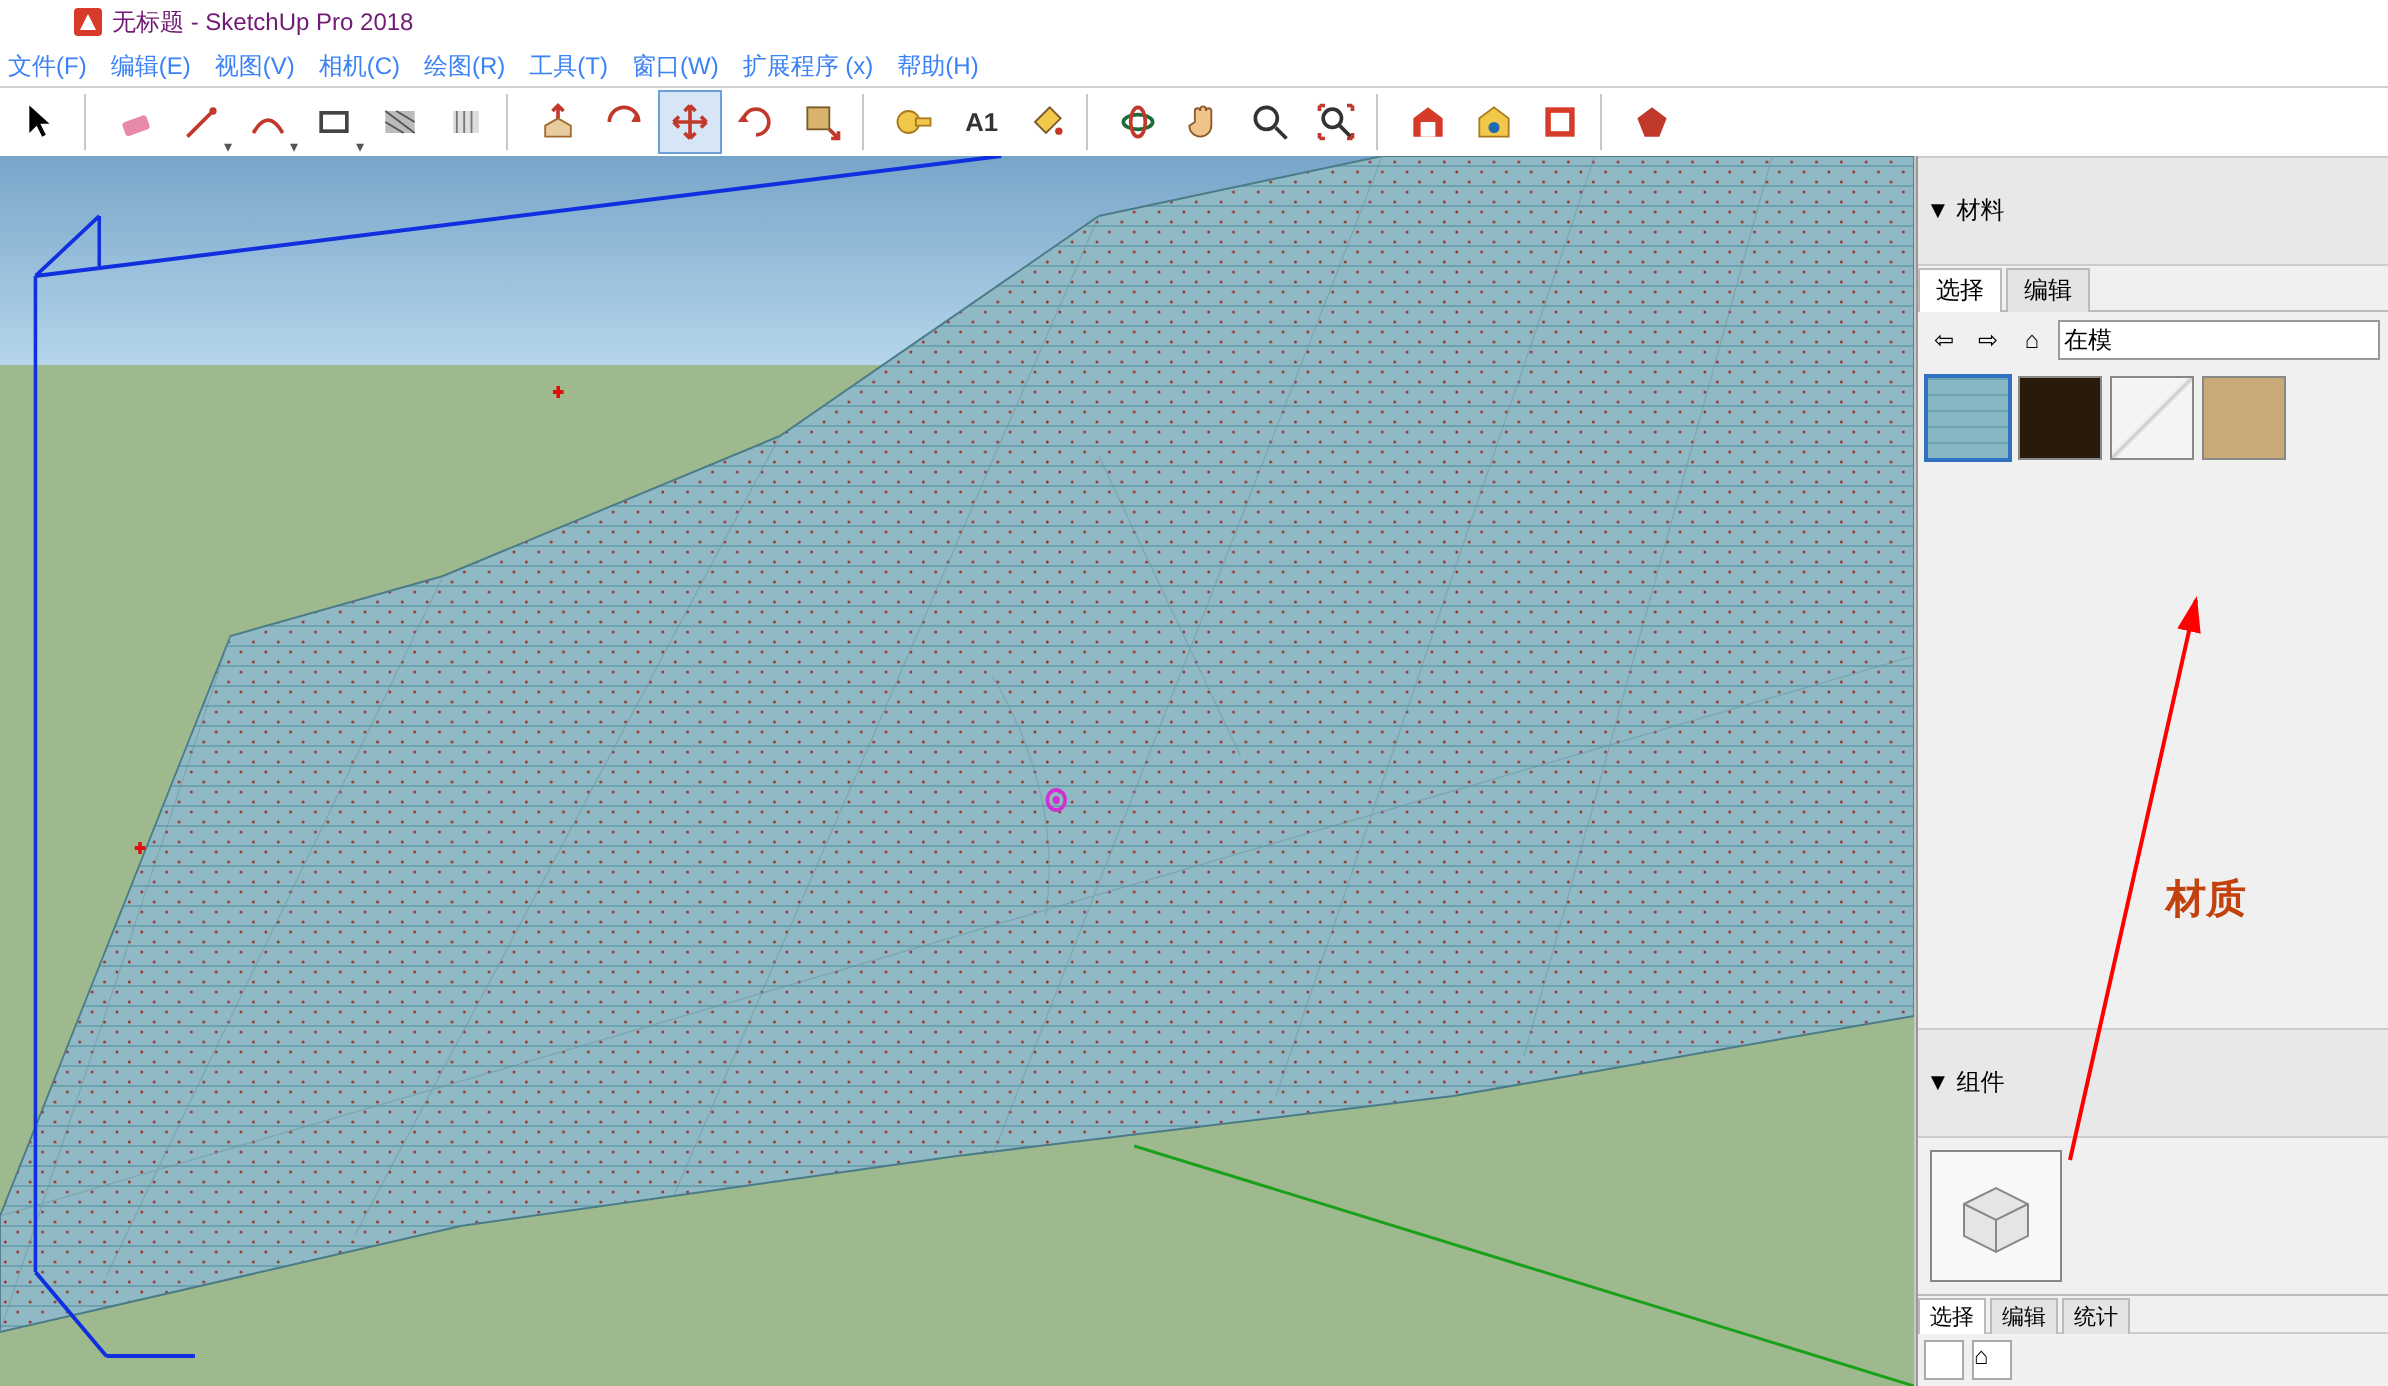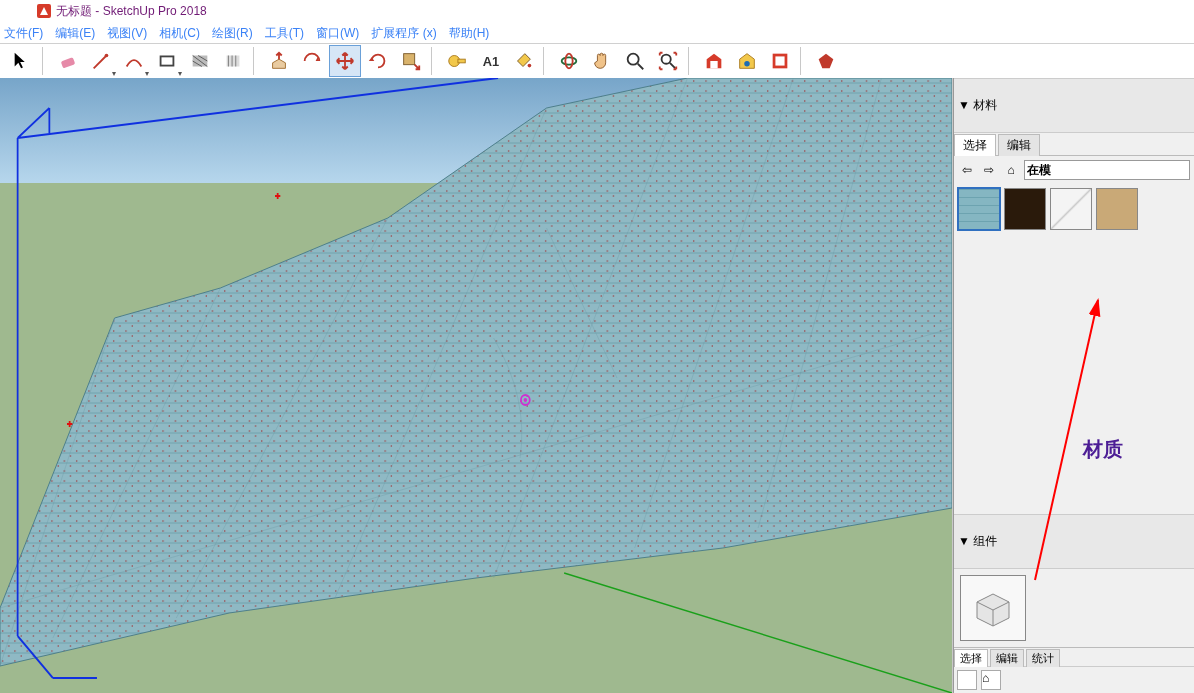--- a/index.html
+++ b/index.html
@@ -123,41 +123,41 @@
   .tabs{ display:flex; border-bottom:1px solid #bbb;}
   .tab{
     padding:2px 8px; border:1px solid #bbb; border-bottom:none;
     margin-right:2px; background:#fff;
     position:relative; top:1px;
   }
   .tab.inactive{ background:#e4e4e4;}
   .navrow{ display:flex; align-items:center; padding:4px; gap:4px;}
   .navrow .navbtn{ width:18px;height:18px; display:flex;align-items:center;justify-content:center; }
   .navrow input{
-    flex:1; height:18px; border:1px solid #999; font-size:12px; padding:0 2px;font-weight:bold;
+    flex:1; height:18px; border:1px solid #999; font-size:12px; padding:0 2px;
   }
   .swatch-grid{
     display:flex; flex-wrap:wrap; gap:4px; padding:4px;
   }
   .swatch{
     width:40px; height:40px; border:1px solid #888;
   }
   .swatch.sel{ outline:2px solid #3070c0; outline-offset:-1px;}
   .s-blue{ background:#85b6c2;
     background-image: linear-gradient(#6da3b0 1px, transparent 1px);
     background-size: 100% 8px;}
   .s-dark{ background:#2a1a0b;}
   .s-white{ background:#f4f4f4;
     background-image:linear-gradient(135deg,transparent 47%,#ccc 50%,transparent 53%);}
   .s-tan{ background:#c9a977;}
   .annotation{
     position:absolute;
     left: 1083px;
     top: 436px;
-    color:#4c1d95;
+    color:#c2410c;
     font-size:20px;
     font-weight:bold;
     pointer-events:none;
   }
   .arrow-annot{
     position:absolute;
     left:0;top:0;
     pointer-events:none;
   }
   .footer-tabs{ display:flex; border-top:1px solid #bbb;}

